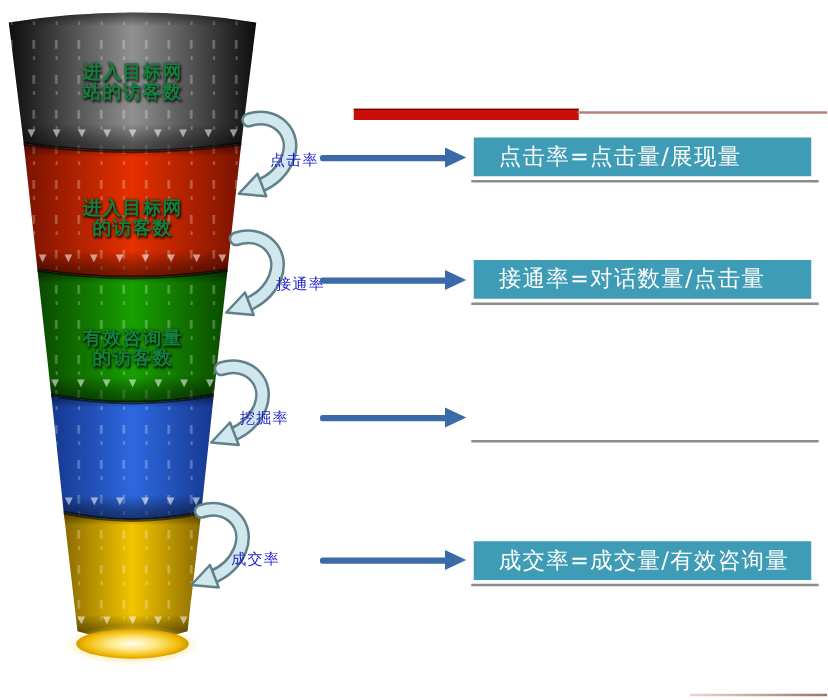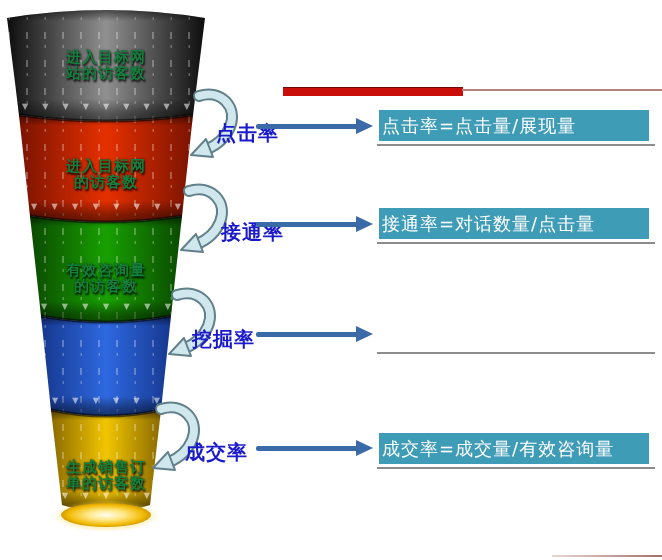--- a/index.html
+++ b/index.html
@@ -11,31 +11,31 @@
   .sw-out{fill:none;stroke:var(--swoosh-outline);stroke-width:12;stroke-linecap:round;}
   .sw-in{fill:none;stroke:var(--swoosh-fill);stroke-width:8;stroke-linecap:round;}
   .sw-head{fill:var(--swoosh-fill);stroke:var(--swoosh-outline);stroke-width:2;stroke-linejoin:round;}
   .chev{font-size:8px;fill:#ffffff;opacity:.55;}
   .band-label{
     position:absolute;left:36px;width:140px;text-align:center;color:#15803d;
     font-size:15px;font-weight:bold;line-height:16px;letter-spacing:1px;
     text-shadow:1px 2px 2px rgba(0,0,0,.85),0 0 2px rgba(0,0,0,.6);
   }
   .rate-label{
-    position:absolute;color:var(--rate-label-text);font-size:20px;font-weight:bold;
+    position:absolute;color:var(--rate-label-text);font-size:12px;font-weight:normal;
     letter-spacing:1px;white-space:nowrap;text-align:right;
   }
   .flow-arrow{position:absolute;left:256px;width:118px;height:16px;}
   .flow-arrow .shaft{position:absolute;left:0;top:6px;width:102px;height:5px;background:var(--arrow);border-radius:2px;}
   .flow-arrow .head{position:absolute;left:100px;top:0;width:0;height:0;
     border-left:17px solid var(--arrow);border-top:8px solid transparent;border-bottom:8px solid transparent;}
   .formula-box{
     position:absolute;left:379px;width:270px;height:31px;box-sizing:border-box;
     background:var(--formula-box-bg);color:var(--formula-text);
-    font-size:18px;line-height:31px;padding-left:3px;letter-spacing:1px;white-space:nowrap;
+    font-size:18px;line-height:31px;padding-left:20px;letter-spacing:1px;white-space:nowrap;
   }
   .box-underline{position:absolute;left:377px;width:278px;height:2px;background:#8c8c8c;}
   .top-red-bar{position:absolute;left:283px;top:87px;width:180px;height:8px;background:var(--top-line);border-top:1px solid #6d0b08;}
   .top-thin-line{position:absolute;left:462px;top:89px;width:200px;height:2px;background:#b5837e;}
   .corner-line{position:absolute;left:552px;top:555px;width:110px;height:2px;background:linear-gradient(to right,#e9d8d4,#a1706a);}
 </style>
 </head>
 <body>
 
 <div id="canvas">
@@ -143,24 +143,20 @@
     <span>站的访客数</span>
   </div>
   <div class="band-label" style="top:158px">
     <span>进入目标网</span><br>
     <span>的访客数</span>
   </div>
   <div class="band-label" style="top:262px">
     <span>有效咨询量</span><br>
     <span>的访客数</span>
   </div>
-  <div class="band-label" style="top:459px">
-    <span>生成销售订</span><br>
-    <span>单的访客数</span>
-  </div>
 
   <div class="rate-label" style="left:216px;top:120px">点击率</div>
   <div class="rate-label" style="left:221px;top:219px">接通率</div>
   <div class="rate-label" style="left:192px;top:326px">挖掘率</div>
   <div class="rate-label" style="left:185px;top:439px">成交率</div>
 
   <div class="flow-arrow" style="top:118px">
     <div class="shaft"></div>
     <div class="head"></div>
   </div>

